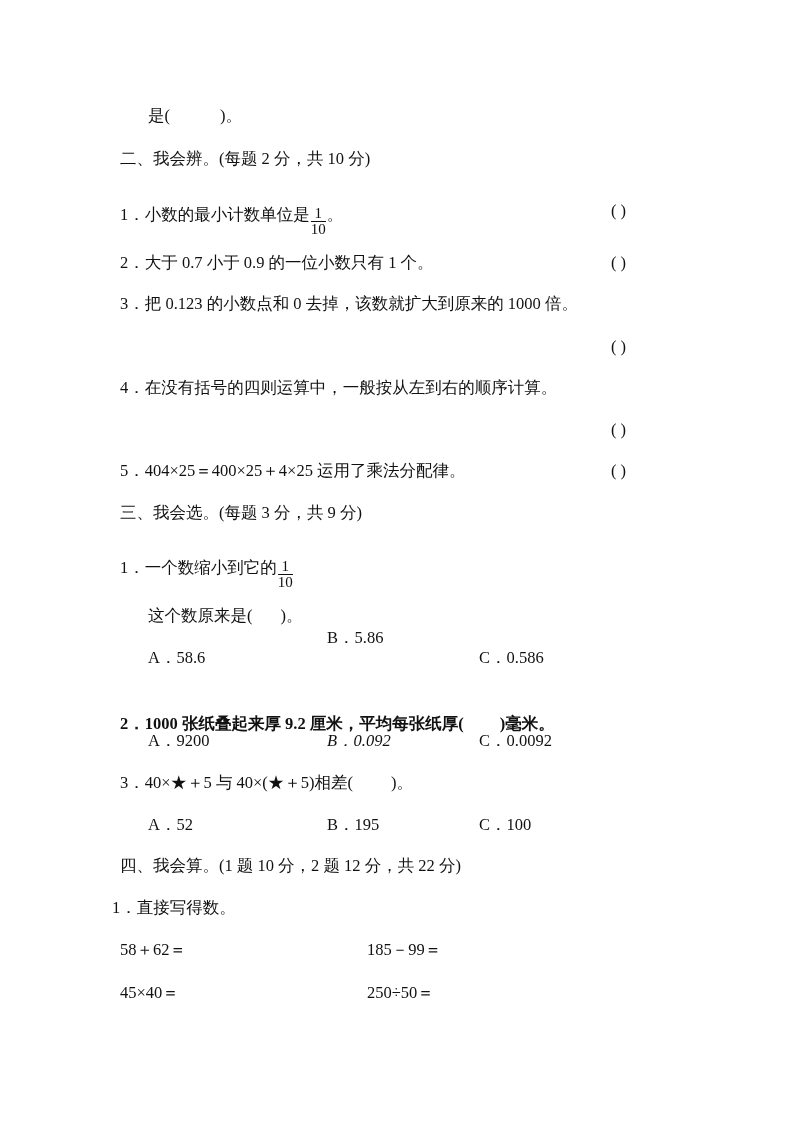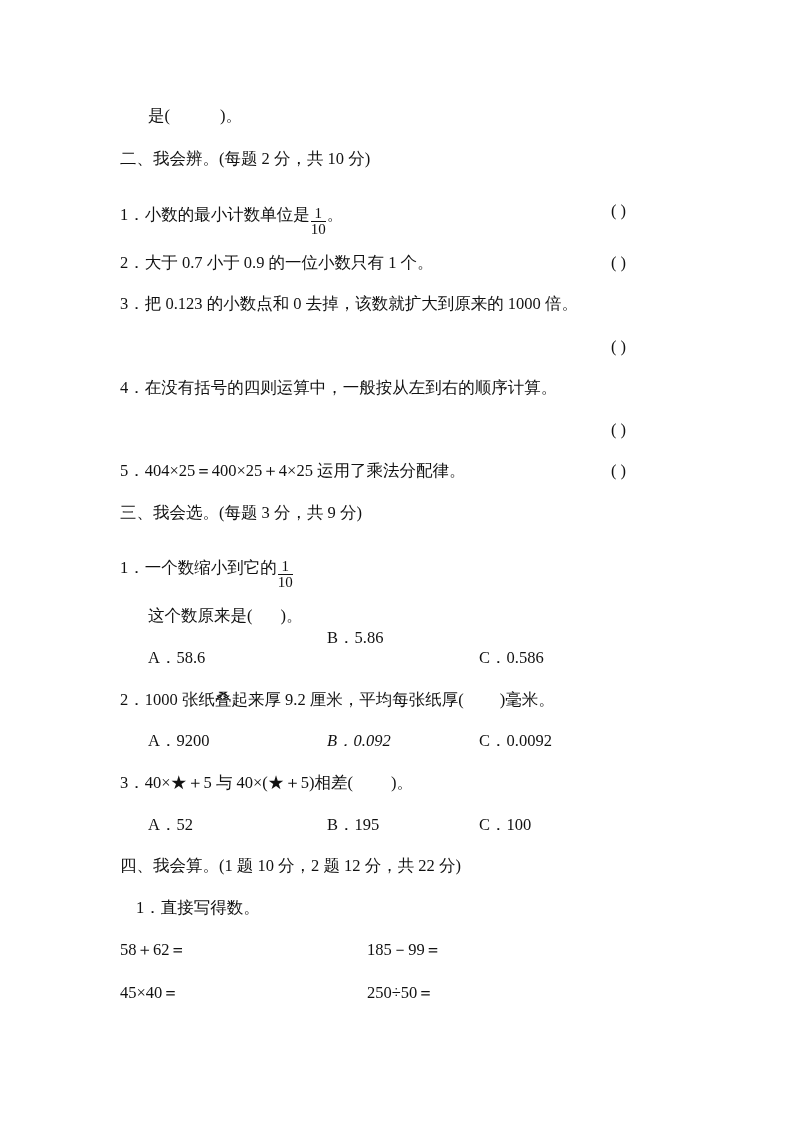--- a/index.html
+++ b/index.html
@@ -58,33 +58,33 @@
 <div class="line" style="left:120px; top:554px;">
   <span>1．</span><span>一个数缩小到它的</span><span class="frac"><span class="num">1</span><span class="den">10</span></span>
 </div>
 <div class="line" style="left:148px; top:606px;">
   <span>这个数原来是(</span><span class="blank" style="width:28px;"></span><span>)。</span>
 </div>
 <div class="line" style="left:148px; top:648px;">A．58.6</div>
 <div class="line" style="left:327px; top:628px;">B．5.86</div>
 <div class="line" style="left:479px; top:648px;">C．0.586</div>
 
-<div class="line" style="left:120px; top:690px;">
+<div class="line" style="left:120px; top:714px;font-weight:bold;">
   <span>2．</span><span>1000 张纸叠起来厚 9.2 厘米，平均每张纸厚(</span><span class="blank" style="width:36px;"></span><span>)毫米。</span>
 </div>
 <div class="line" style="left:148px; top:731px;">A．9200</div>
 <div class="line" style="left:327px; top:731px;font-style:italic;">B．0.092</div>
 <div class="line" style="left:479px; top:731px;">C．0.0092</div>
 
 <div class="line" style="left:120px; top:773px;">
   <span>3．</span><span>40×★＋5 与 40×(★＋5)相差(</span><span class="blank" style="width:38px;"></span><span>)。</span>
 </div>
 <div class="line" style="left:148px; top:815px;">A．52</div>
 <div class="line" style="left:327px; top:815px;">B．195</div>
 <div class="line" style="left:479px; top:815px;">C．100</div>
 
 <div class="line" style="left:120px; top:856px;">四、我会算。(1 题 10 分，2 题 12 分，共 22 分)</div>
-<div class="line" style="left:136px; top:898px;text-align:center;">1．直接写得数。</div>
+<div class="line" style="left:112px; top:898px;text-align:center;">1．直接写得数。</div>
 
 <div class="line" style="left:120px; top:940px;text-align:right;">58＋62＝</div>
 <div class="line" style="left:367px; top:940px;">185－99＝</div>
 <div class="line" style="left:120px; top:983px;">45×40＝</div>
 <div class="line" style="left:367px; top:983px;">250÷50＝</div>
 
 </body></html>

